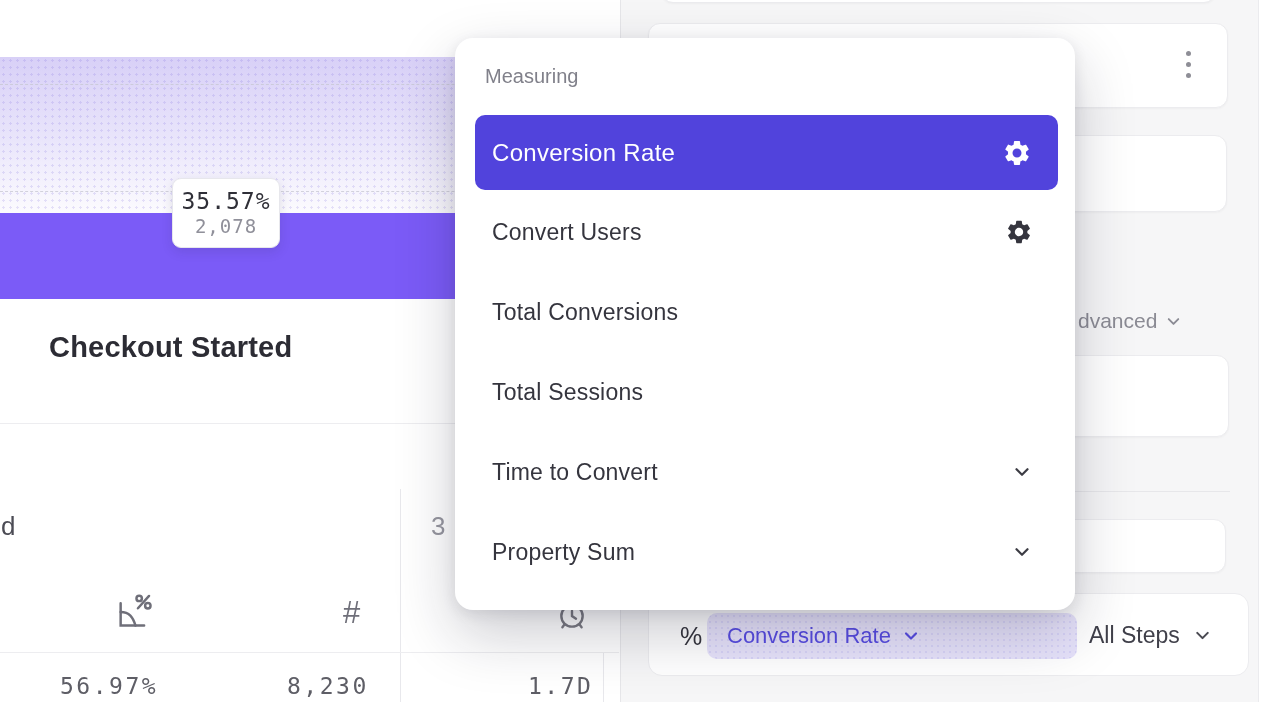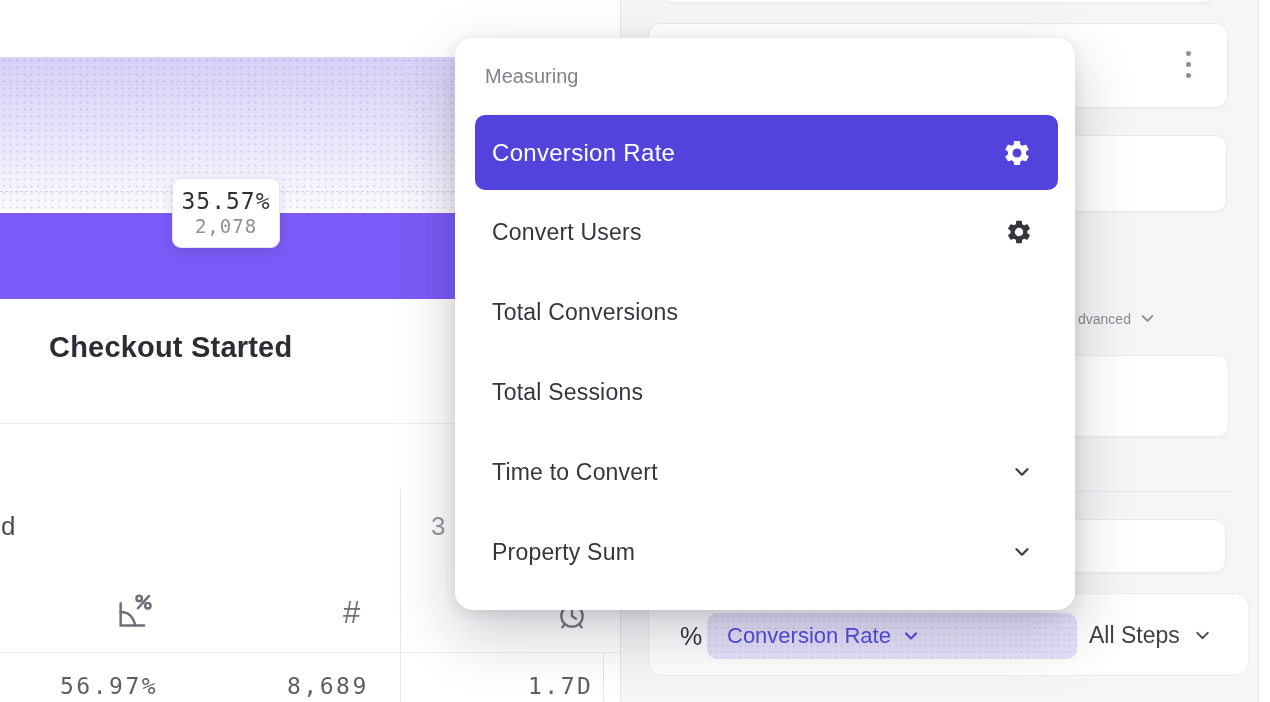--- a/index.html
+++ b/index.html
@@ -30,21 +30,21 @@
   .col-icon{color:#6f6f79;}
   .hash{font-size:31px;color:#6f6f79;}
   .val{top:673px;font-size:23px;letter-spacing:2.5px;color:#5e5e66;white-space:nowrap;}
 
   
   .right-panel{left:620px;top:0;width:637px;height:702px;background:#f6f6f7;border-left:1px solid #e6e6e9;}
   .rp-card{position:absolute;background:#fff;border:1px solid #ececef;border-radius:12px;
            box-shadow:0 1px 2px rgba(40,40,60,.04);box-sizing:border-box;}
   .kebab{display:flex;flex-direction:column;gap:6px;align-items:center;cursor:pointer;padding:4px;}
   .kebab span{width:5px;height:5px;border-radius:50%;background:#8e8e96;}
-  .advanced{display:flex;align-items:center;gap:7px;color:#8b8b94;font-size:14px;cursor:pointer;}
+  .advanced{display:flex;align-items:center;gap:7px;color:#8b8b94;font-size:21px;cursor:pointer;}
   .rp-div{height:0;border-top:1px solid #e7e7ea;}
   .bottom-card{background:#fff;border:1px solid #ececef;border-radius:14px;box-sizing:border-box;}
   .pct-sym{font-size:25px;color:#35353d;}
   .chip{background:
       radial-gradient(circle, rgba(91,80,226,0.10) 1px, rgba(0,0,0,0) 1.2px) 0 0/6px 6px,#e7e3fb;
     border-radius:10px;display:flex;align-items:center;gap:10px;padding-left:20px;box-sizing:border-box;
     color:#574ce2;font-size:22px;font-weight:500;cursor:pointer;}
   .steps-sel{display:flex;align-items:center;gap:12px;color:#40404a;font-size:23px;font-weight:500;cursor:pointer;}
 
   
@@ -102,21 +102,21 @@
         <path d="M12 8v4l3 2"></path>
         <path d="M6.2 18.6 4.8 20.4"></path>
         <path d="M17.8 18.6 19.2 20.4"></path>
       </svg>
     </span>
 
     <div class="abs hline" style="left:0;top:652px;width:619px"></div>
     <div class="abs vline" style="left:603px;top:653px;height:49px"></div>
 
     <div class="abs val mono" style="left:60px">56.97%</div>
-    <div class="abs val mono" style="left:287px">8,689</div>
+    <div class="abs val mono" style="left:287px">8,230</div>
     <div class="abs val mono" style="left:528px">1.7D</div>
   </div>
 
   <div class="abs right-panel">
     <div class="abs" style="left:637px;top:0;width:13px;height:702px;background:#fff;border-left:1px solid #ebebee"></div>
 
     <div class="rp-card" style="left:40px;top:-28px;width:555px;height:31px"></div>
 
     <div class="rp-card" style="left:27px;top:23px;width:580px;height:85px">
       <div class="kebab" style="position:absolute;right:32px;top:23px">

